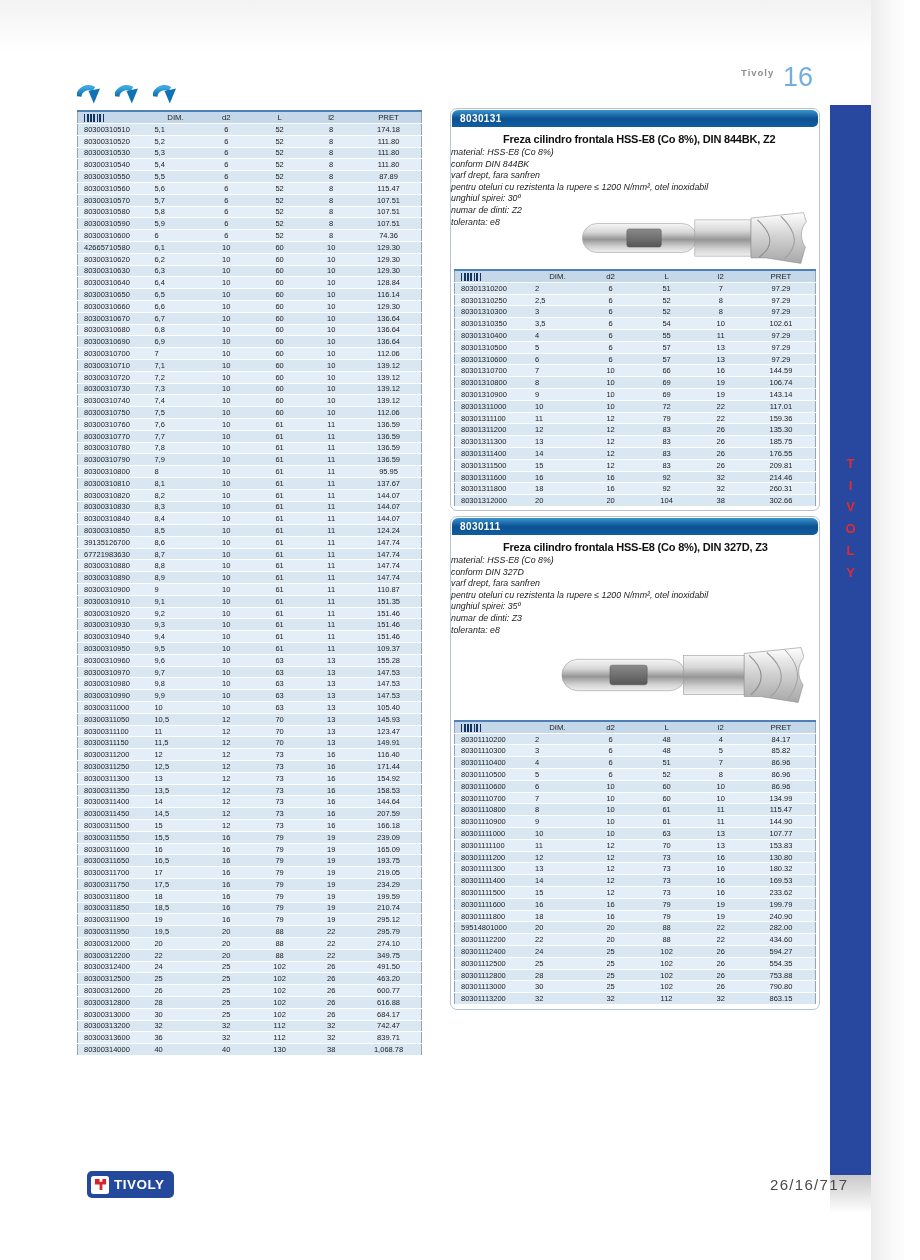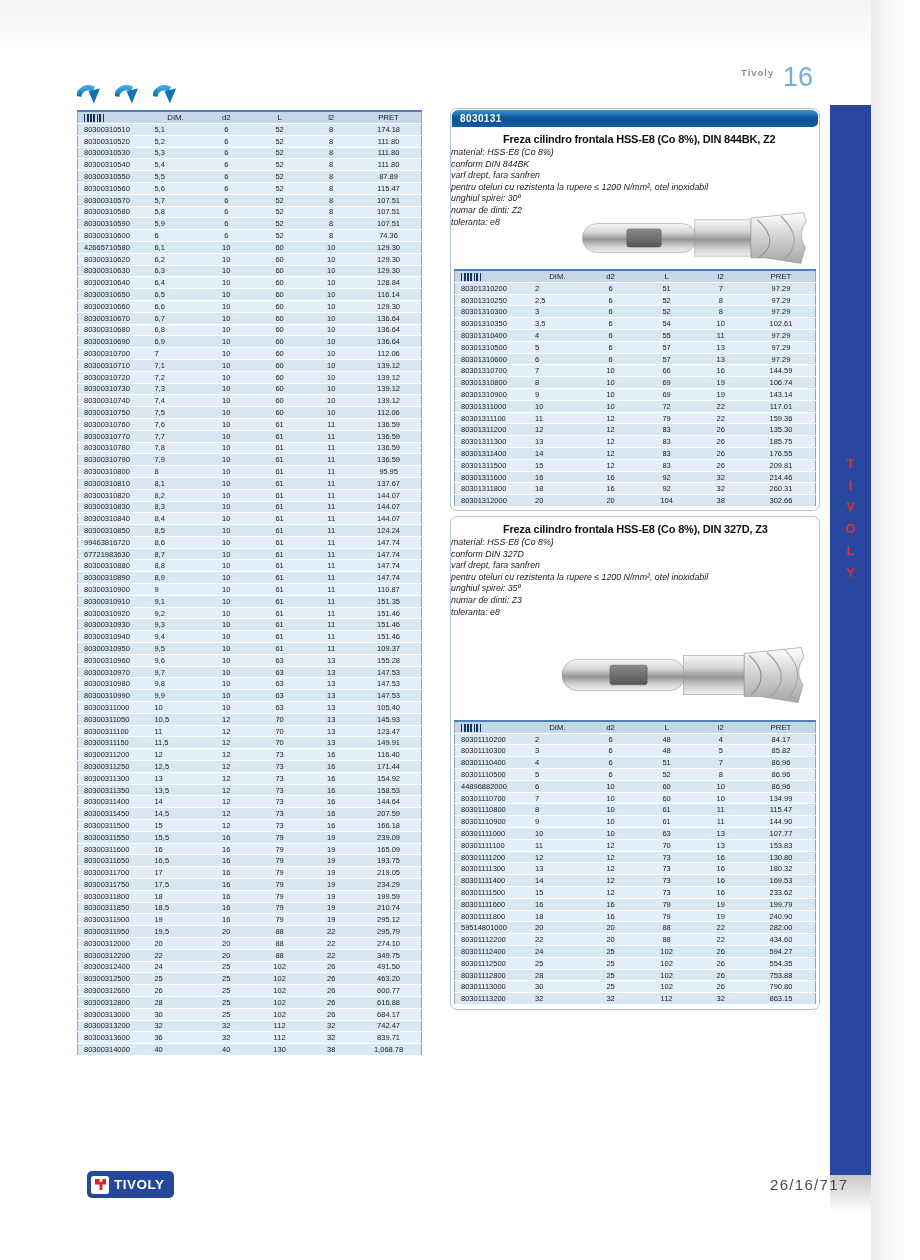--- a/index.html
+++ b/index.html
@@ -412,21 +412,21 @@
           </tr>
           <tr>
             <td>80300310850</td>
             <td>8,5</td>
             <td>10</td>
             <td>61</td>
             <td>11</td>
             <td>124.24</td>
           </tr>
           <tr>
-            <td>99463816720</td>
+            <td>39135126700</td>
             <td>8,6</td>
             <td>10</td>
             <td>61</td>
             <td>11</td>
             <td>147.74</td>
           </tr>
           <tr>
             <td>67721983630</td>
             <td>8,7</td>
             <td>10</td>
@@ -966,20 +966,21 @@
               <td>104</td>
               <td>38</td>
               <td>302.66</td>
             </tr>
           </tbody>
       </table>
     </div>
   </div>
 
   <div class="section-box" style="top:516px;height:494px;">
+    <div class="section-bar">8030111</div>
     <div class="section-title">Freza cilindro frontala HSS-E8 (Co 8%), DIN 327D, Z3</div>
     <div class="desc">
         <div class="desc-line">material: HSS-E8 (Co 8%)</div>
         <div class="desc-line">conform DIN 327D</div>
         <div class="desc-line">varf drept, fara sanfren</div>
         <div class="desc-line">pentru oteluri cu rezistenta la rupere ≤ 1200 N/mm², otel inoxidabil</div>
         <div class="desc-line">unghiul spirei: 35º</div>
         <div class="desc-line">numar de dinti: Z3</div>
         <div class="desc-line">toleranta: e8</div>
       </div>
@@ -1039,21 +1040,21 @@
             </tr>
             <tr>
               <td>80301110500</td>
               <td>5</td>
               <td>6</td>
               <td>52</td>
               <td>8</td>
               <td>86.96</td>
             </tr>
             <tr>
-              <td>44896882000</td>
+              <td>80301110600</td>
               <td>6</td>
               <td>10</td>
               <td>60</td>
               <td>10</td>
               <td>86.96</td>
             </tr>
             <tr>
               <td>80301110700</td>
               <td>7</td>
               <td>10</td>

